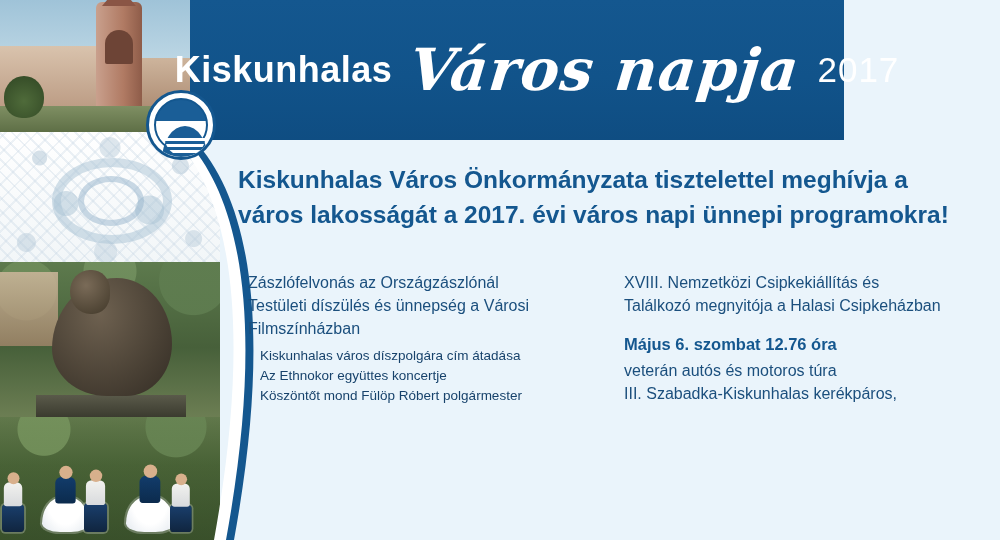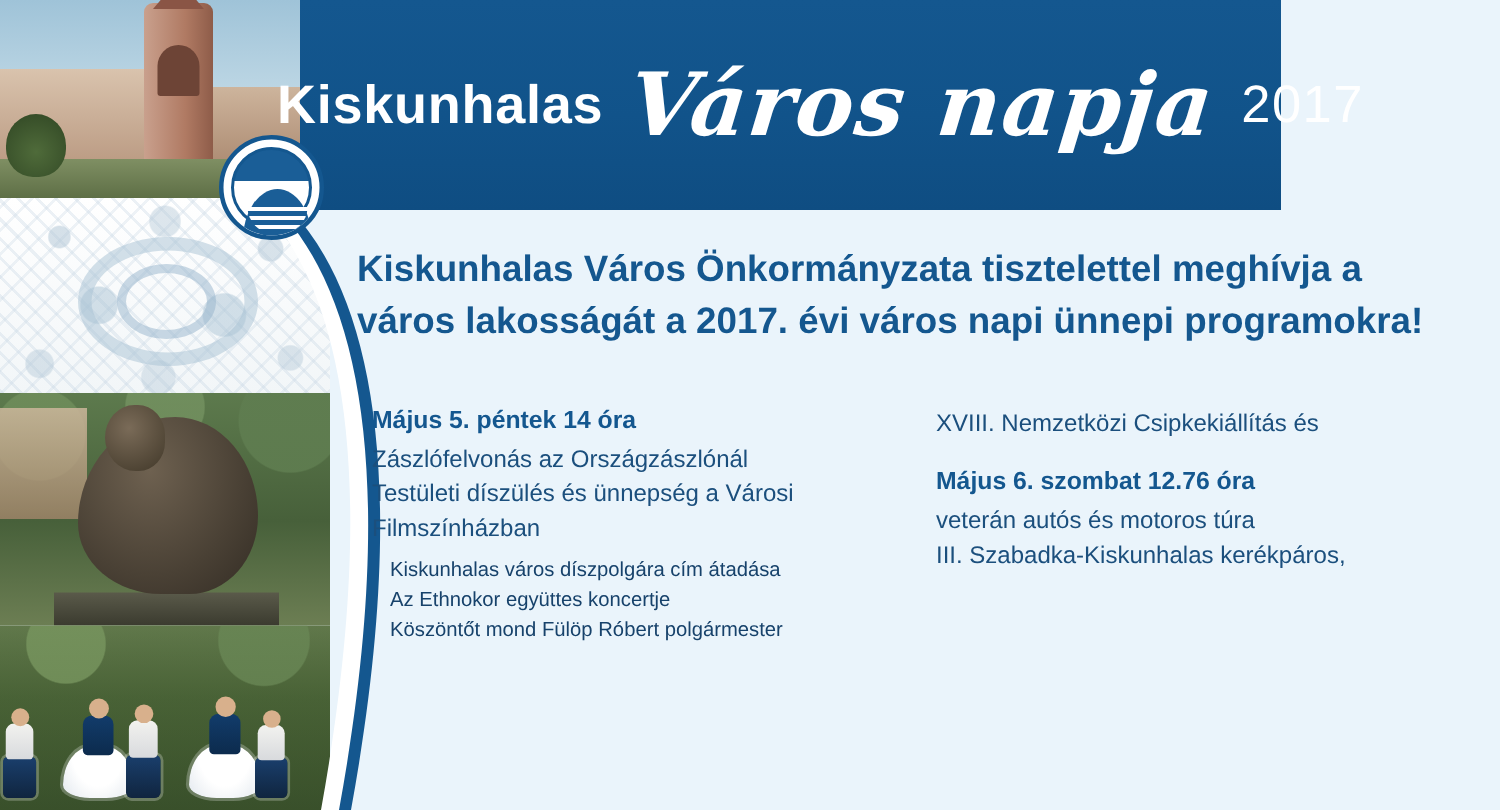--- a/index.html
+++ b/index.html
@@ -210,21 +210,21 @@
 
   .d1 { left: 2px;   transform: scale(.92); }
   .d2 { left: 42px;  transform: scale(1.02); }
   .d3 { left: 84px;  transform: scale(.96); }
   .d4 { left: 126px; transform: scale(1.04); }
   .d5 { left: 170px; transform: scale(.9); }
 
   
   .header-band {
     position: absolute;
-    left: 200px; top: 0;
+    left: 190px; top: 0;
     width: 654px; height: 140px;
     background: linear-gradient(180deg,#14578f 0%,#11538a 55%,#0f4d82 100%);
   }
   .header-band .title-wrap {
     position: absolute;
     left: 0; top: 0; right: 0; bottom: 0;
     display: flex;
     align-items: center;
     justify-content: center;
     gap: 18px;
@@ -426,35 +426,35 @@
   </div>
 
   <div class="content">
 
     <div class="invite">Kiskunhalas Város Önkormányzata tisztelettel meghívja a város lakosságát a 2017. évi város napi ünnepi programokra!</div>
 
     <div class="programs">
 
       <div class="col left">
         <div class="blk">
-          <div class="blk-head">Május 5. péntek 14 óra</div>
           <div class="blk-line">Zászlófelvonás az Országzászlónál</div>
           <div class="blk-line">Testületi díszülés és ünnepség a Városi</div>
           <div class="blk-line">Filmszínházban</div>
           <div class="blk-sub">
             <div>Kiskunhalas város díszpolgára cím átadása</div>
             <div>Az Ethnokor együttes koncertje</div>
             <div>Köszöntőt mond Fülöp Róbert polgármester</div>
           </div>
         </div>
       </div>
 
       <div class="col right">
         <div class="blk">
           <div class="blk-line">XVIII. Nemzetközi Csipkekiállítás és</div>
+          <div class="blk-line">Találkozó megnyitója a Halasi Csipkeházban</div>
         </div>
         <div class="blk">
           <div class="blk-head">Május 6. szombat 12.76 óra</div>
           <div class="blk-line">veterán autós és motoros túra</div>
           <div class="blk-line">III. Szabadka-Kiskunhalas kerékpáros,</div>
         </div>
       </div>
 
     </div>
   </div>

